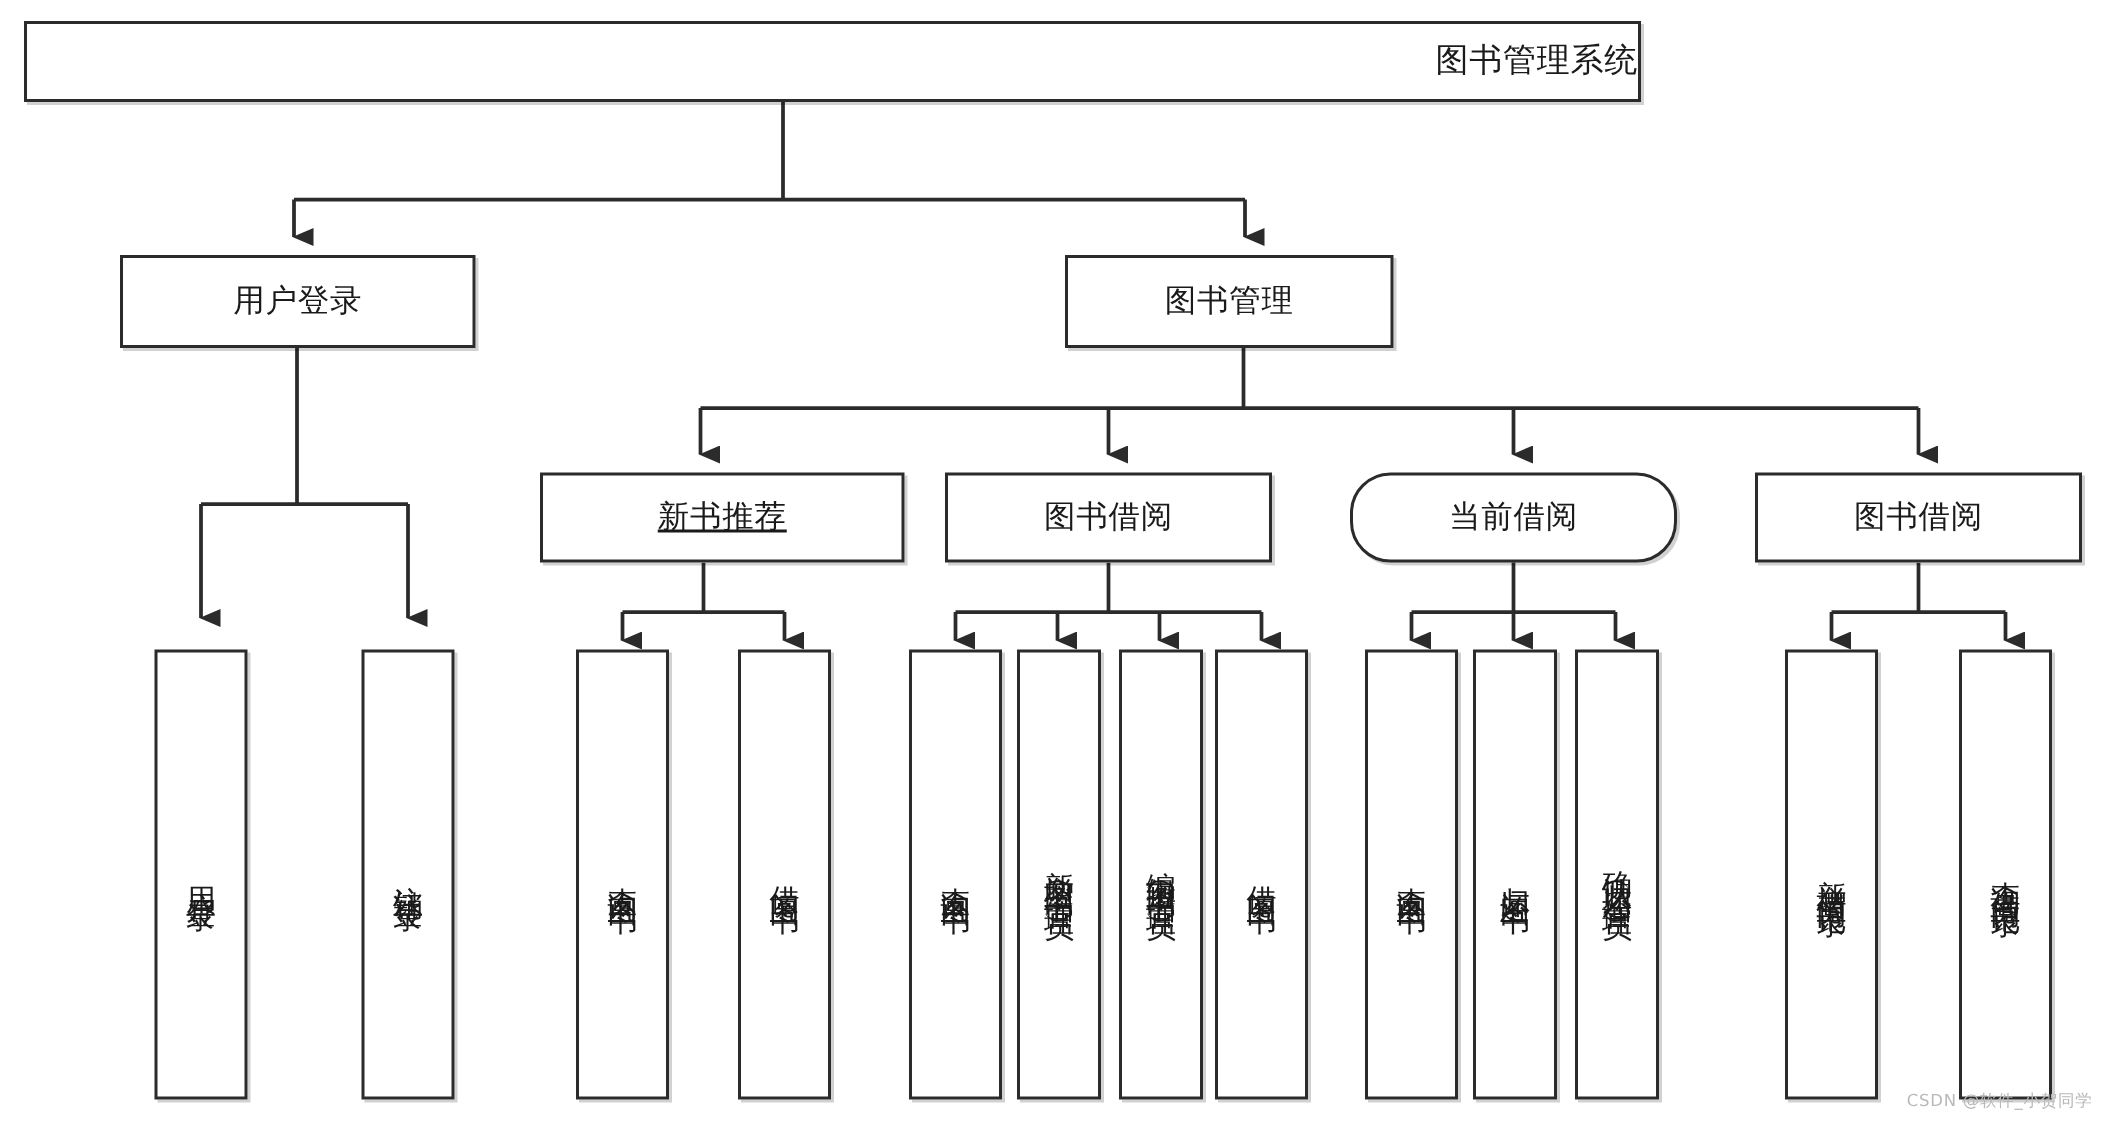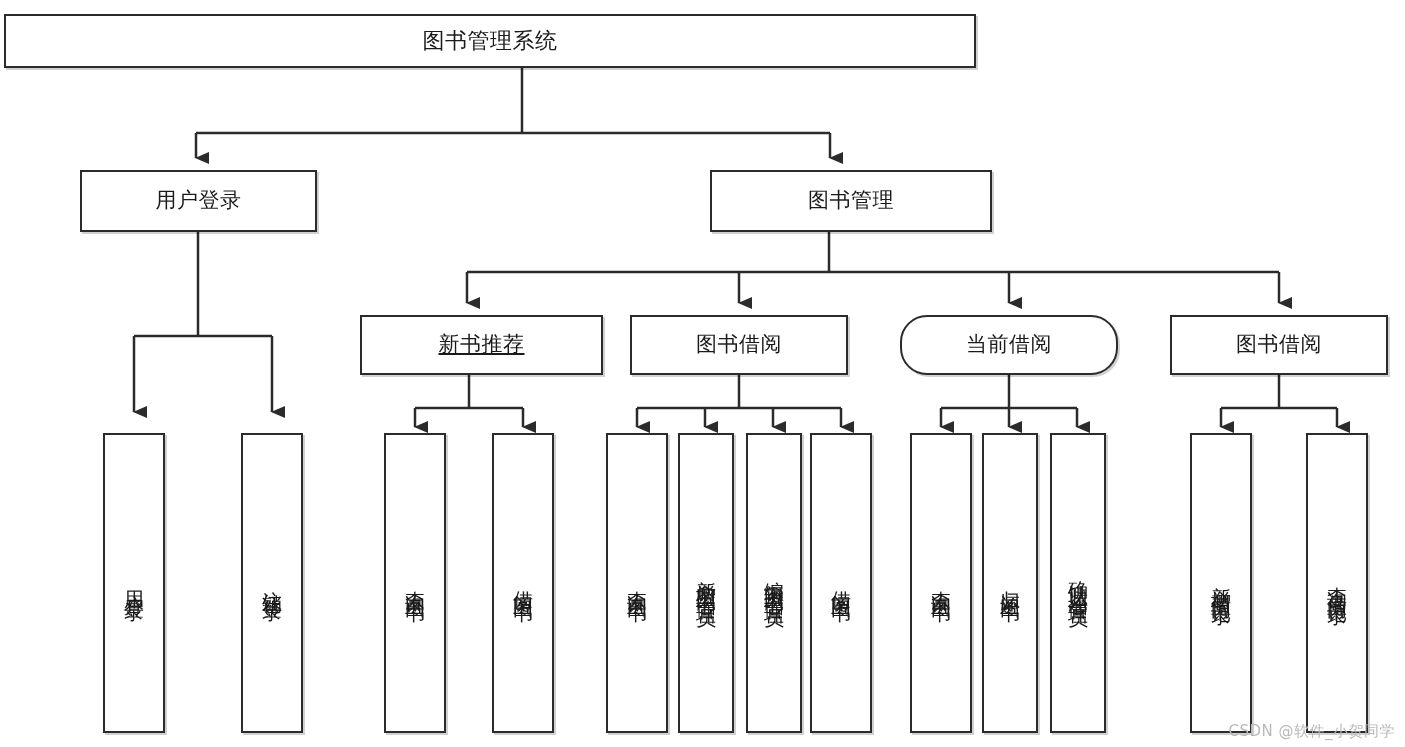--- a/index.html
+++ b/index.html
@@ -62,21 +62,21 @@
     font-size: 20px;
     line-height: 1.35;
     letter-spacing: 4px;
     white-space: nowrap;
     text-align: center;
   }
   #watermark {
     position: absolute;
     right: 10px;
     bottom: 6px;
-    font-size: 15px;
+    font-size: 11px;
     color: #b9b9b9;
     letter-spacing: 0.5px;
     white-space: nowrap;
     user-select: none;
   }
 </style>
 </head>
 <body>
 
 <div id="canvas">
@@ -125,28 +125,28 @@
       <path d="M1009,408 L1009,427" marker-end="url(#arrow)"></path>
       <path d="M1077,408 L1077,427" marker-end="url(#arrow)"></path>
 
       <path d="M1279,375 L1279,408"></path>
       <path d="M1221,408 L1337,408"></path>
       <path d="M1221,408 L1221,427" marker-end="url(#arrow)"></path>
       <path d="M1337,408 L1337,427" marker-end="url(#arrow)"></path>
     </g>
   </svg>
 
-  <div class="node h root" style="left:4px; top:14px; width:972px; height:54px;">
+  <div class="node h root" style="left:16px; top:14px; width:1078px; height:54px;justify-content:flex-end;">
     <span class="label">图书管理系统</span>
   </div>
 
   <div class="node h" style="left:80px; top:170px; width:237px; height:62px;">
     <span class="label">用户登录</span>
   </div>
-  <div class="node h" style="left:710px; top:170px; width:282px; height:62px;">
+  <div class="node h" style="left:710px; top:170px; width:219px; height:62px;">
     <span class="label">图书管理</span>
   </div>
 
   <div class="node h" style="left:360px; top:315px; width:243px; height:60px;text-decoration:underline;">
     <span class="label">新书推荐</span>
   </div>
   <div class="node h" style="left:630px; top:315px; width:218px; height:60px;">
     <span class="label">图书借阅</span>
   </div>
   <div class="node h" style="left:900px; top:315px; width:218px; height:60px;border-radius:27px;">

